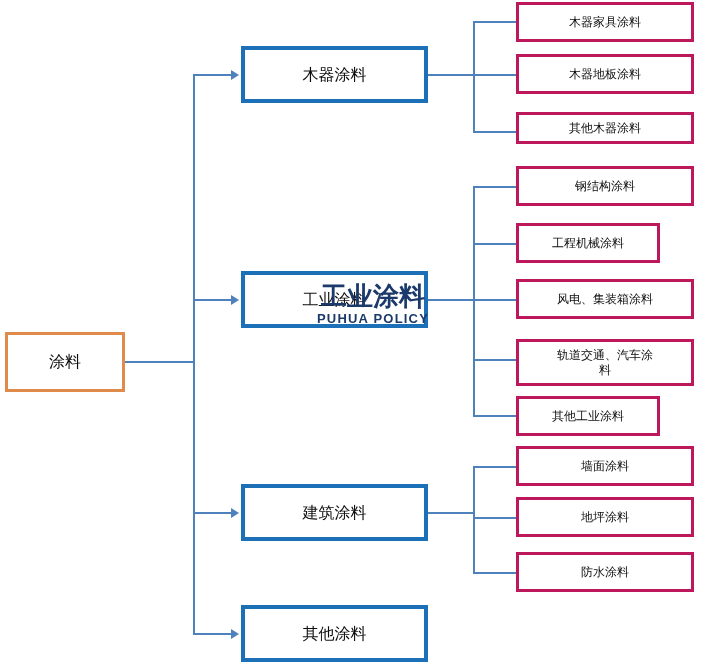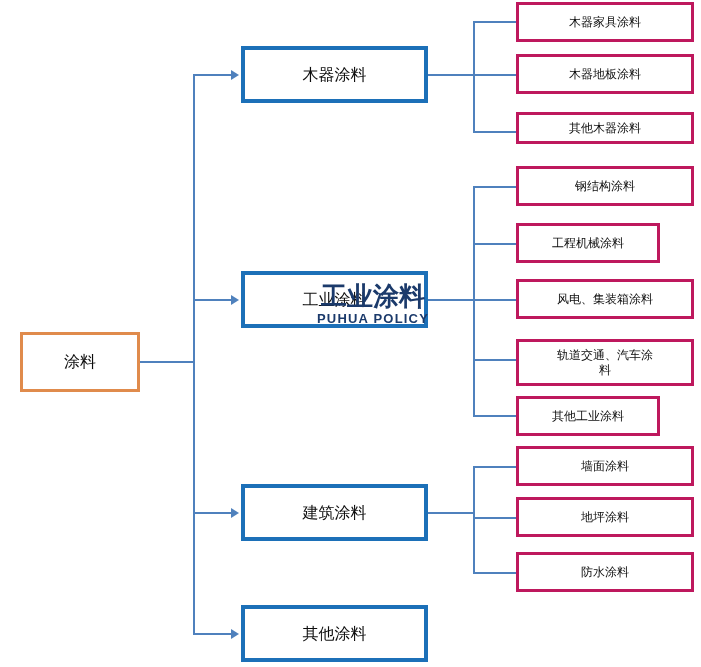--- a/index.html
+++ b/index.html
@@ -128,21 +128,21 @@
   <div class="ln ln-h" style="left:473px; top:299px; width:44px;"></div>
   <div class="ln ln-h" style="left:473px; top:359px; width:44px;"></div>
   <div class="ln ln-h" style="left:473px; top:415px; width:44px;"></div>
 
   <div class="ln ln-h" style="left:428px; top:512px; width:46px;"></div>
   <div class="ln ln-v" style="left:473px; top:466px; height:107px;"></div>
   <div class="ln ln-h" style="left:473px; top:466px; width:44px;"></div>
   <div class="ln ln-h" style="left:473px; top:517px; width:44px;"></div>
   <div class="ln ln-h" style="left:473px; top:572px; width:44px;"></div>
 
-  <div class="node node-root" style="left:20px; top:332px; width:120px; height:60px;">
+  <div class="node node-root" style="left:5px; top:332px; width:120px; height:60px;">
     <span class="node-label">涂料</span>
   </div>
 
   <div class="node node-l2" style="left:241px; top:46px; width:187px; height:57px;">
     <span class="node-label">木器涂料</span>
   </div>
 
   <div class="node node-l2" style="left:241px; top:271px; width:187px; height:57px;">
     <span class="node-label">工业涂料</span>
   </div>

